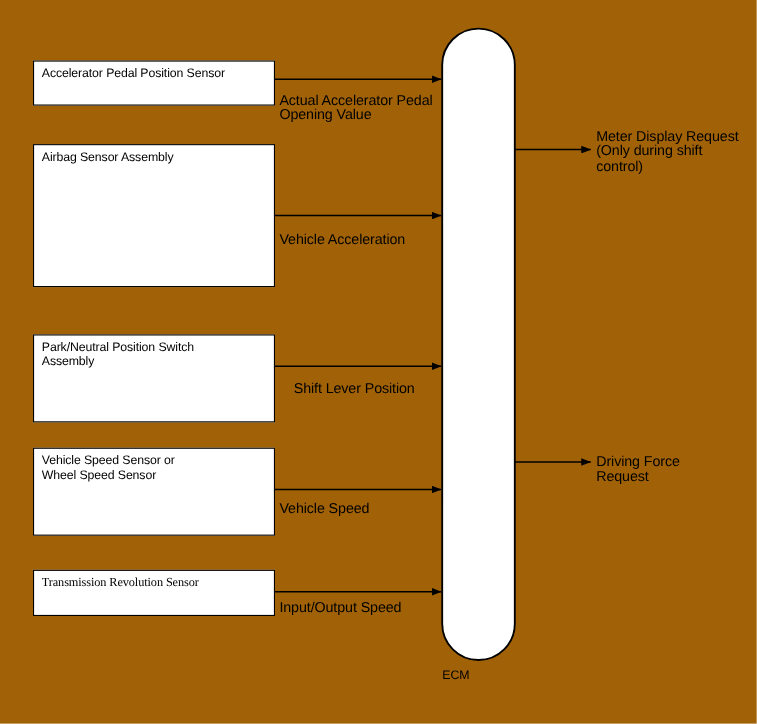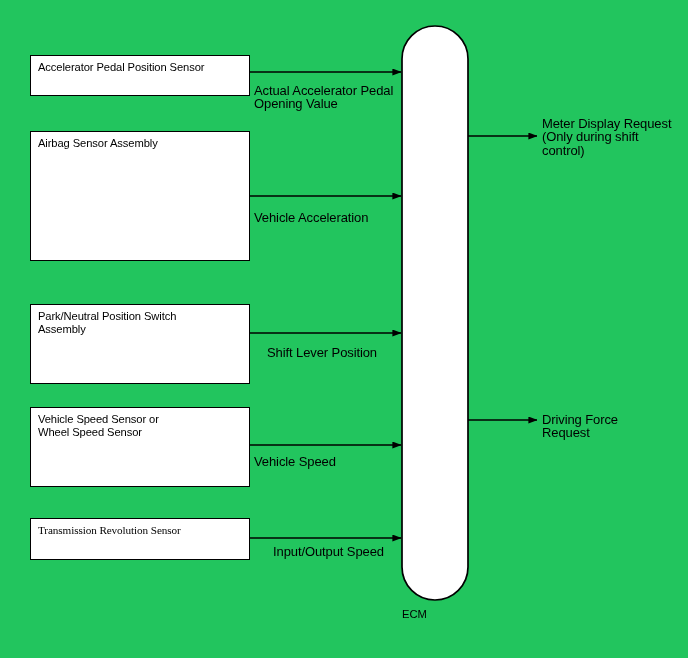--- a/index.html
+++ b/index.html
@@ -8,21 +8,21 @@
     background: #ffffff;
   }
   body {
     font-family: "Liberation Sans", sans-serif;
     color: #000000;
   }
   #canvas {
     position: relative;
     width: 688px;
     height: 658px;
-    background: #22c55e;
+    background: #a16207;
     overflow: hidden;
   }
   #diagram-svg {
     position: absolute;
     left: 0;
     top: 0;
     width: 688px;
     height: 658px;
   }
   .node-box {
@@ -101,21 +101,21 @@
 
   <div class="node-box" style="left:30px; top:518px; width:220px; height:42px;font-family:Liberation Serif, serif;">
     <div class="node-label">Transmission Revolution Sensor</div>
   </div>
 
   <div class="edge-label" style="left:254px; top:84px;">Actual Accelerator Pedal
 Opening Value</div>
   <div class="edge-label" style="left:254px; top:211px;">Vehicle Acceleration</div>
   <div class="edge-label" style="left:267px; top:346px;">Shift Lever Position</div>
   <div class="edge-label" style="left:254px; top:455px;">Vehicle Speed</div>
-  <div class="edge-label" style="left:254px; top:545px;margin-left:19px;">Input/Output Speed</div>
+  <div class="edge-label" style="left:254px; top:545px;">Input/Output Speed</div>
 
   <div class="edge-label" style="left:542px; top:117px; width:146px;">Meter Display Request
 (Only during shift
 control)</div>
   <div class="edge-label" style="left:542px; top:413px; width:146px;">Driving Force
 Request</div>
 
   <div class="ecm-caption" style="left:402px; top:608px; width:66px;">ECM</div>
 
 </div>

